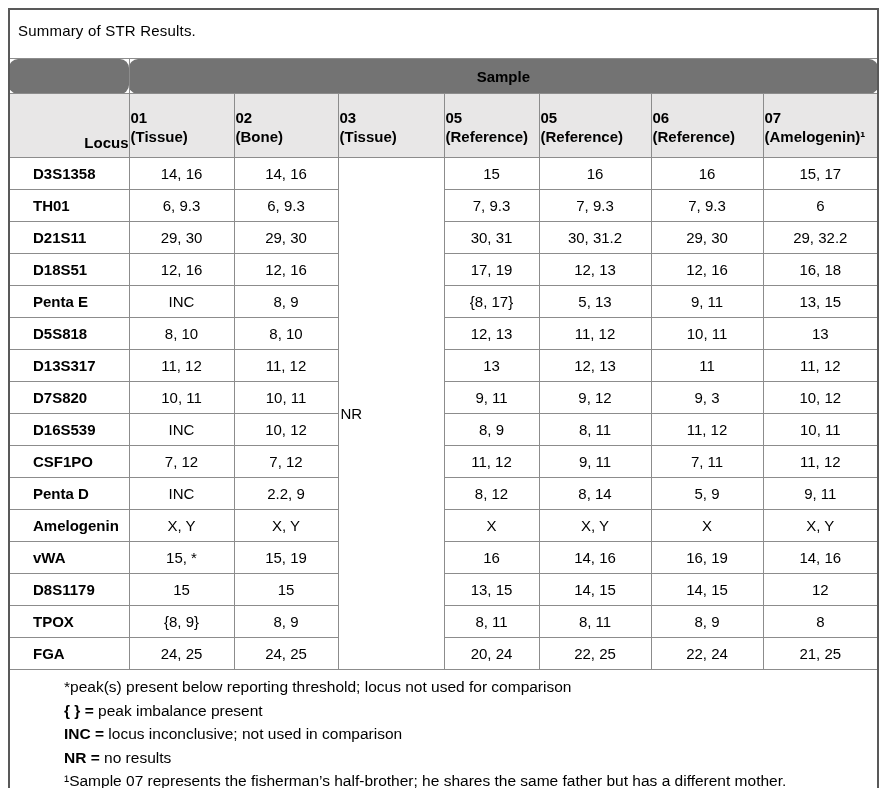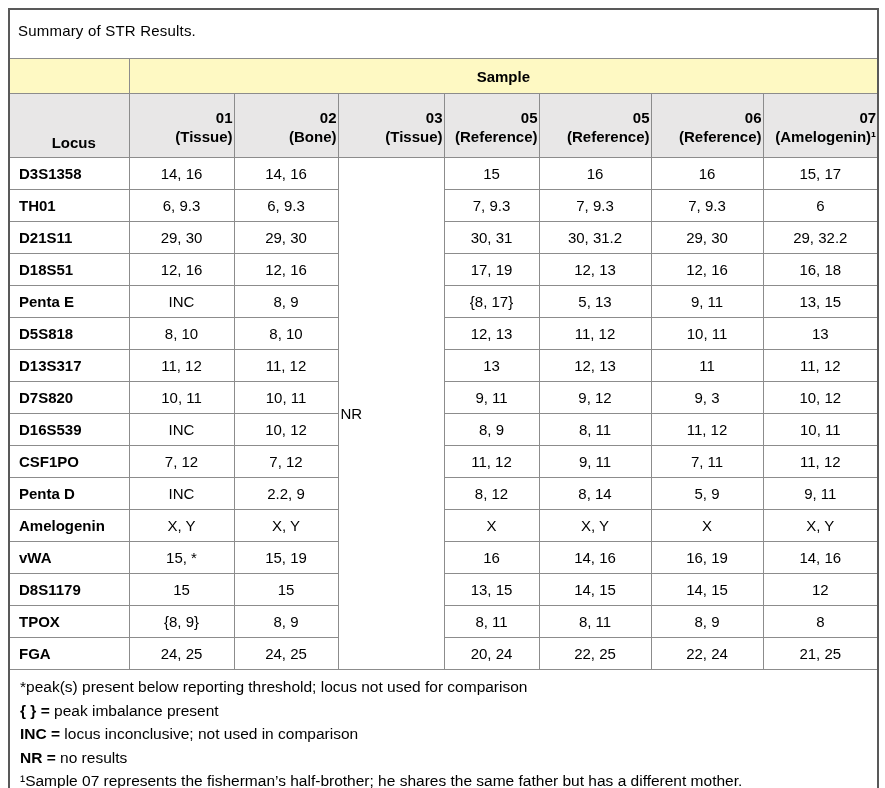--- a/index.html
+++ b/index.html
@@ -29,71 +29,73 @@
   td.title-cell {
     background: #ffffff;
     height: 36px;
     font-size: 21px;
     text-align: left;
     padding: 2px 8px 10px 8px;
     vertical-align: middle;
     letter-spacing: 0.2px;
   }
   tr.group-row td {
-    background: #fef9c3;
+    background: #737373;
     height: 32px;
+    border-radius: 9px;
   }
   td.sample-group {
     font-weight: bold;
     text-align: center;
     vertical-align: middle;
   }
   tr.head-row th {
     background: #e8e7e7;
     height: 57px;
     font-weight: bold;
   }
   th.locus-head {
-    text-align: center;
+    text-align: right;
     vertical-align: bottom;
     padding: 0 0 6px 9px;
   }
   th.col-head {
-    text-align: right;
+    text-align: left;
     vertical-align: middle;
     line-height: 19px;
     padding-top: 4px;
   }
   th.col-head span { display: block; }
   tbody.data td {
     background: #ffffff;
     height: 31px;
     text-align: center;
     vertical-align: middle;
     padding: 0 2px;
   }
   tbody.data td.locus {
     font-weight: bold;
     text-align: left;
-    padding-left: 9px;
+    padding-left: 23px;
   }
   tbody.data td.nr-cell {
     text-align: left;
     vertical-align: middle;
   }
   td.footnote-cell {
     background: #ffffff;
     text-align: left;
     vertical-align: top;
     padding: 5px 10px 8px 10px;
   }
   td.footnote-cell .fn-line {
     font-size: 15.5px;
     line-height: 23.5px;
     white-space: nowrap;
+    margin-left: 44px;
   }
   td.footnote-cell .fn-line b { font-weight: bold; }
 </style>
 </head>
 <body>
 
 <div class="page">
   <table class="str">
     <colgroup>
       <col style="width:120px">

